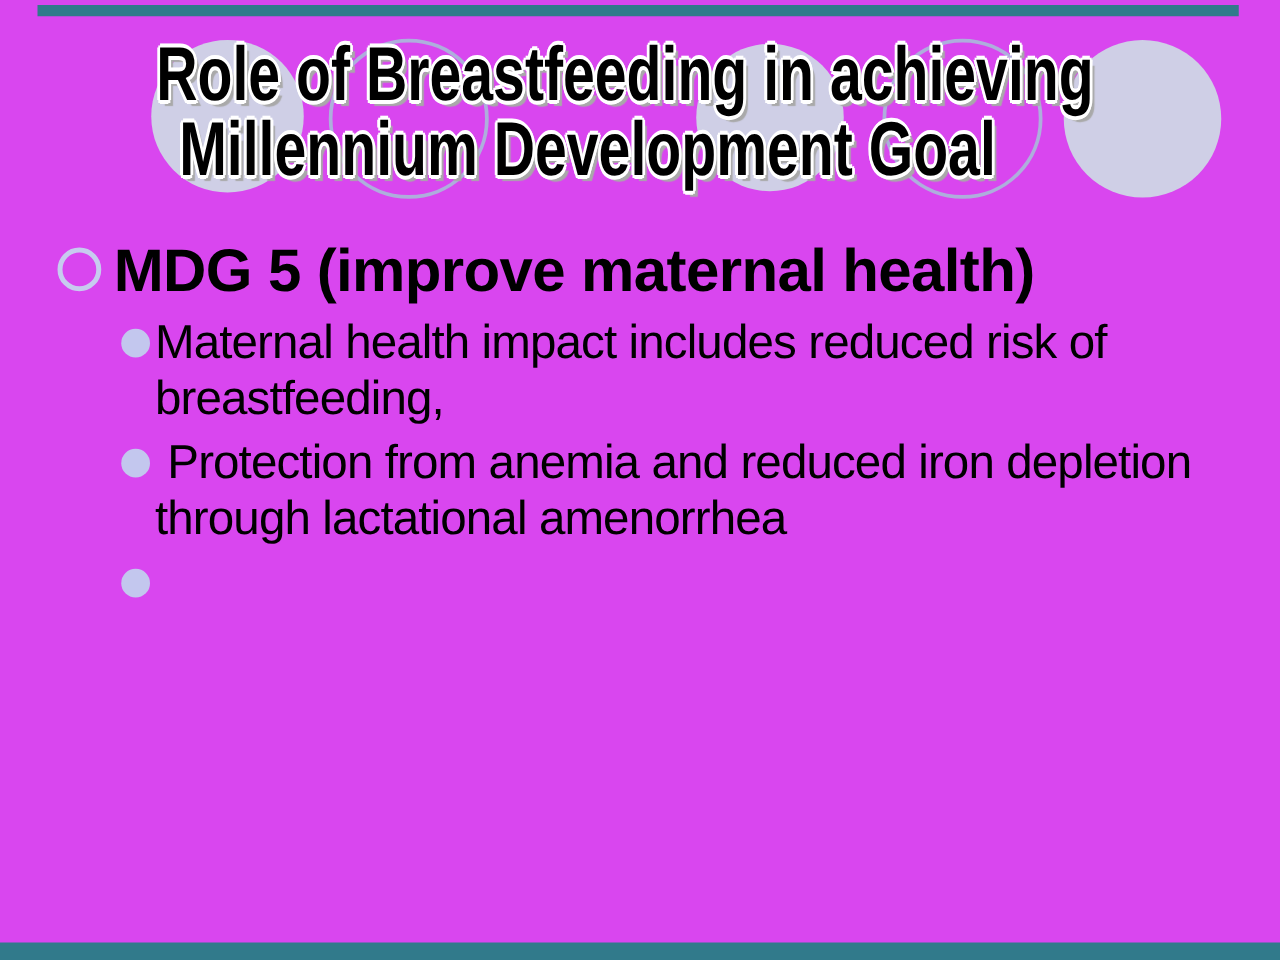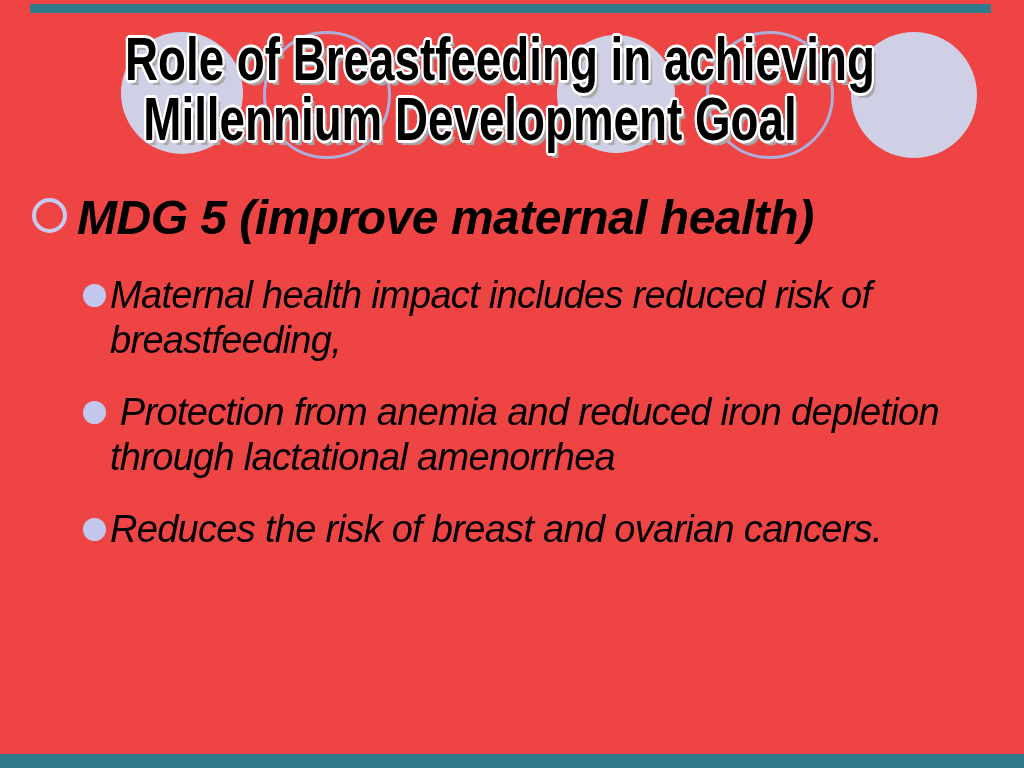--- a/index.html
+++ b/index.html
@@ -1,20 +1,20 @@
 <!DOCTYPE html>
 <html style="--accent-bar: #317A8B; --title-shadow: #A9A9A9; --bullet-fill: #C3C7EE; --bullet-outline: #C7CBEF; --circle-fill: #CFCFE6; --circle-outline: #AEAEDC;"><head>
 <meta charset="utf-8">
 <style>
   html, body { margin: 0; padding: 0; background: #ffffff; }
   .slide {
     position: relative;
     width: 1024px;
     height: 768px;
-    background: #ef4444;
+    background: #d946ef;
     overflow: hidden;
     font-family: "Liberation Sans", "DejaVu Sans", sans-serif;
   }
 
   
   .top-bar {
     position: absolute; left: 30px; top: 4px;
     width: 961px; height: 9px;
     background: var(--accent-bar);
   }
@@ -45,24 +45,24 @@
     color: #000;
     white-space: nowrap;
     text-shadow:
       -2px -2px 0 #fff, 2px -2px 0 #fff, -2px 2px 0 #fff, 2px 2px 0 #fff,
       -3px 0 0 #fff, 3px 0 0 #fff, 0 -3px 0 #fff, 0 3px 0 #fff,
       5px 5px 1px var(--title-shadow);
   }
 
   
   .bullet-list {
-    position: absolute; left: 32px; top: 190px; width: 950px; z-index: 2; font-style: italic;
+    position: absolute; left: 46px; top: 190px; width: 950px; z-index: 2;
   }
   .bullet-item { display: flex; align-items: flex-start; }
-  .bullet-item.level-2 { margin-left: 51px; margin-top: 27px; }
+  .bullet-item.level-2 { margin-left: 51px; margin-top: 6px; }
   .marker { flex: 0 0 auto; border-radius: 50%; }
   .marker.hollow-circle {
     width: 35px; height: 35px; box-sizing: border-box;
     border: 4px solid var(--bullet-outline);
     margin: 8px 10px 0 0;
   }
   .marker.filled-circle {
     width: 23px; height: 23px;
     background: var(--bullet-fill);
     margin: 11px 4px 0 0;
@@ -107,19 +107,16 @@
     </div>
       <div class="bullet-item level-2">
       <span class="marker filled-circle"></span>
       <span class="text">
           <div class="line"> Protection from anemia and reduced iron depletion</div>
           <div class="line">through lactational amenorrhea</div>
         </span>
     </div>
       <div class="bullet-item level-2">
       <span class="marker filled-circle"></span>
-      <span class="text">
-          <div class="line">Reduces the risk of breast and ovarian cancers.</div>
-        </span>
     </div>
     </div>
 
 </div>
 
 </body></html>

